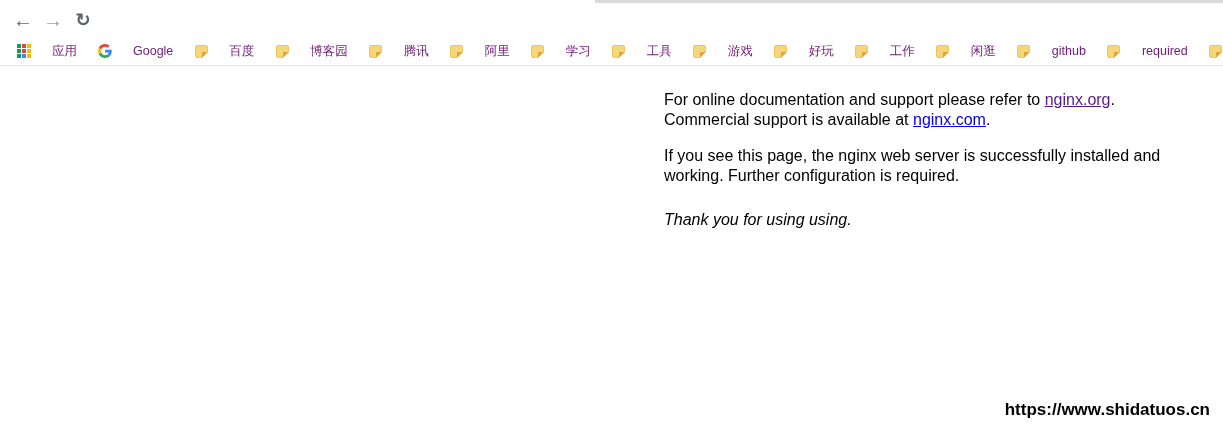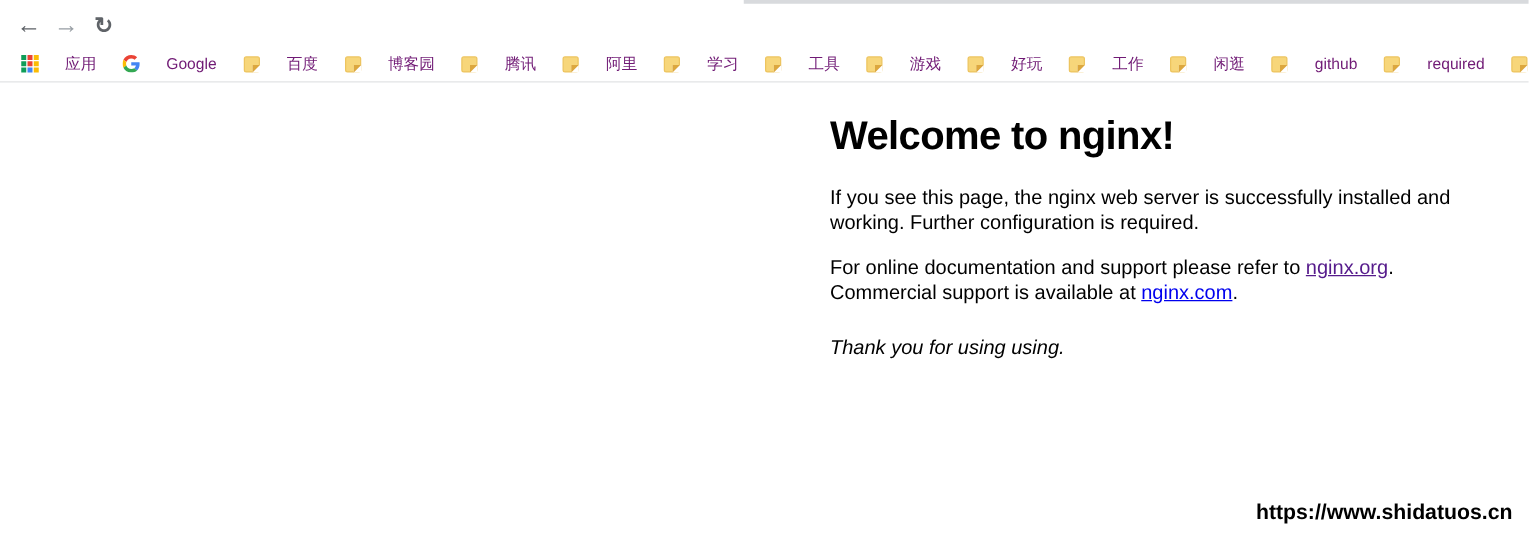--- a/index.html
+++ b/index.html
@@ -226,19 +226,18 @@
   </div>
   <div class="bm-item">
     <span class="icon-wrap">
         <span class="icon-folder"></span>
       </span>
     <span>九九八十一难</span>
   </div>
 </div>
 
 <div class="nginx-content">
-  <h1>Welcome to nginx!</h1>
+  <p><span>For online documentation and support please refer to </span><a class="link-visited">nginx.org</a><span>.</span><br><span>Commercial support is available at </span><a class="link-new">nginx.com</a><span>.</span></p>
   <p>If you see this page, the nginx web server is successfully installed and working. Further configuration is required.</p>
-  <p><span>For online documentation and support please refer to </span><a class="link-visited">nginx.org</a><span>.</span><br><span>Commercial support is available at </span><a class="link-new">nginx.com</a><span>.</span></p>
   <p class="thanks">Thank you for using using.</p>
 </div>
 
 <a class="watermark">https://www.shidatuos.cn</a>
 
 </body></html>

